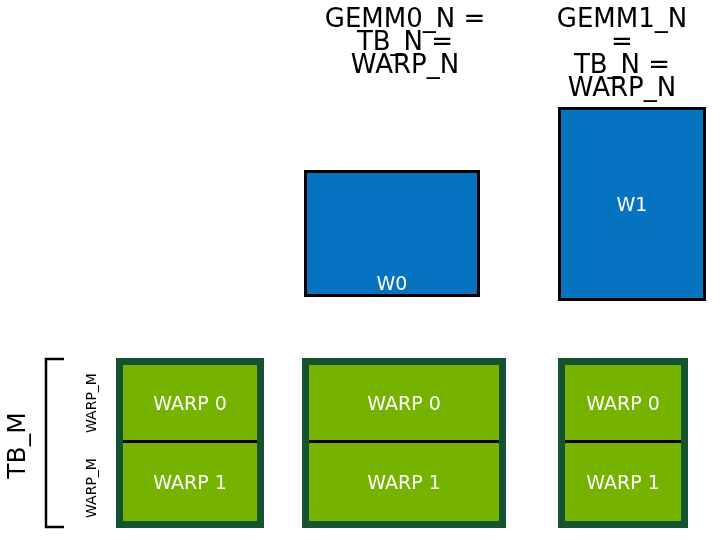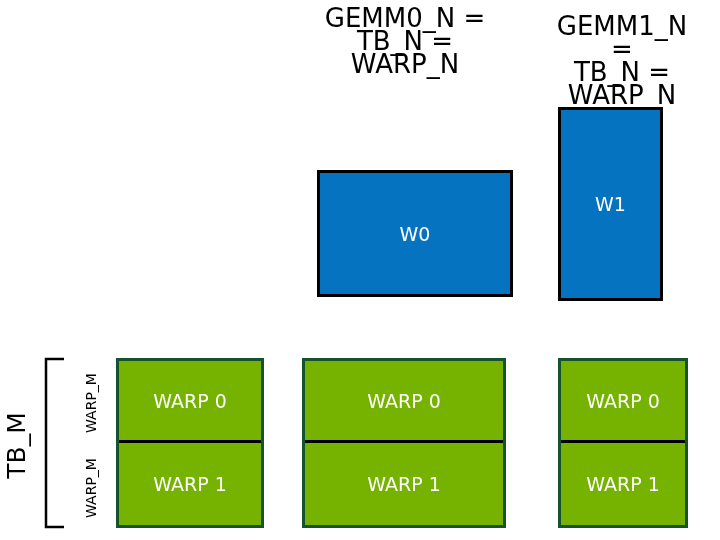--- a/index.html
+++ b/index.html
@@ -32,54 +32,54 @@
   }
   #caption-gemm0 {
     left: 302px;
     top: 7px;
     width: 206px;
   }
   #caption-gemm1 {
     left: 556px;
     top: 7px;
     width: 132px;
-    margin-top: 8px;
   }
 
   
   .blue-tile {
     position: absolute;
     background: #0673C1;
     border: 3px solid #000000;
     box-sizing: border-box;
     color: #ffffff;
     font-size: 19px;
     display: flex;
     align-items: center;
     justify-content: center;
   }
   #tile-w0 {
-    left: 317px;
+    left: 304px;
     top: 170px;
-    width: 196px;
+    width: 176px;
     height: 127px;
+    align-items: flex-end;
   }
   #tile-w1 {
     left: 558px;
     top: 107px;
-    width: 105px;
+    width: 148px;
     height: 194px;
   }
 
   
   .green-col {
     position: absolute;
     top: 358px;
     height: 170px;
-    border: 3px solid #14532d;
+    border: 7px solid #14532d;
     box-sizing: border-box;
     background: #0369a1;
     display: flex;
     flex-direction: column;
   }
   #green-col-0 { left: 116px; width: 148px; }
   #green-col-1 { left: 302px; width: 204px; }
   #green-col-2 { left: 558px; width: 130px; }
 
   .green-cell {

